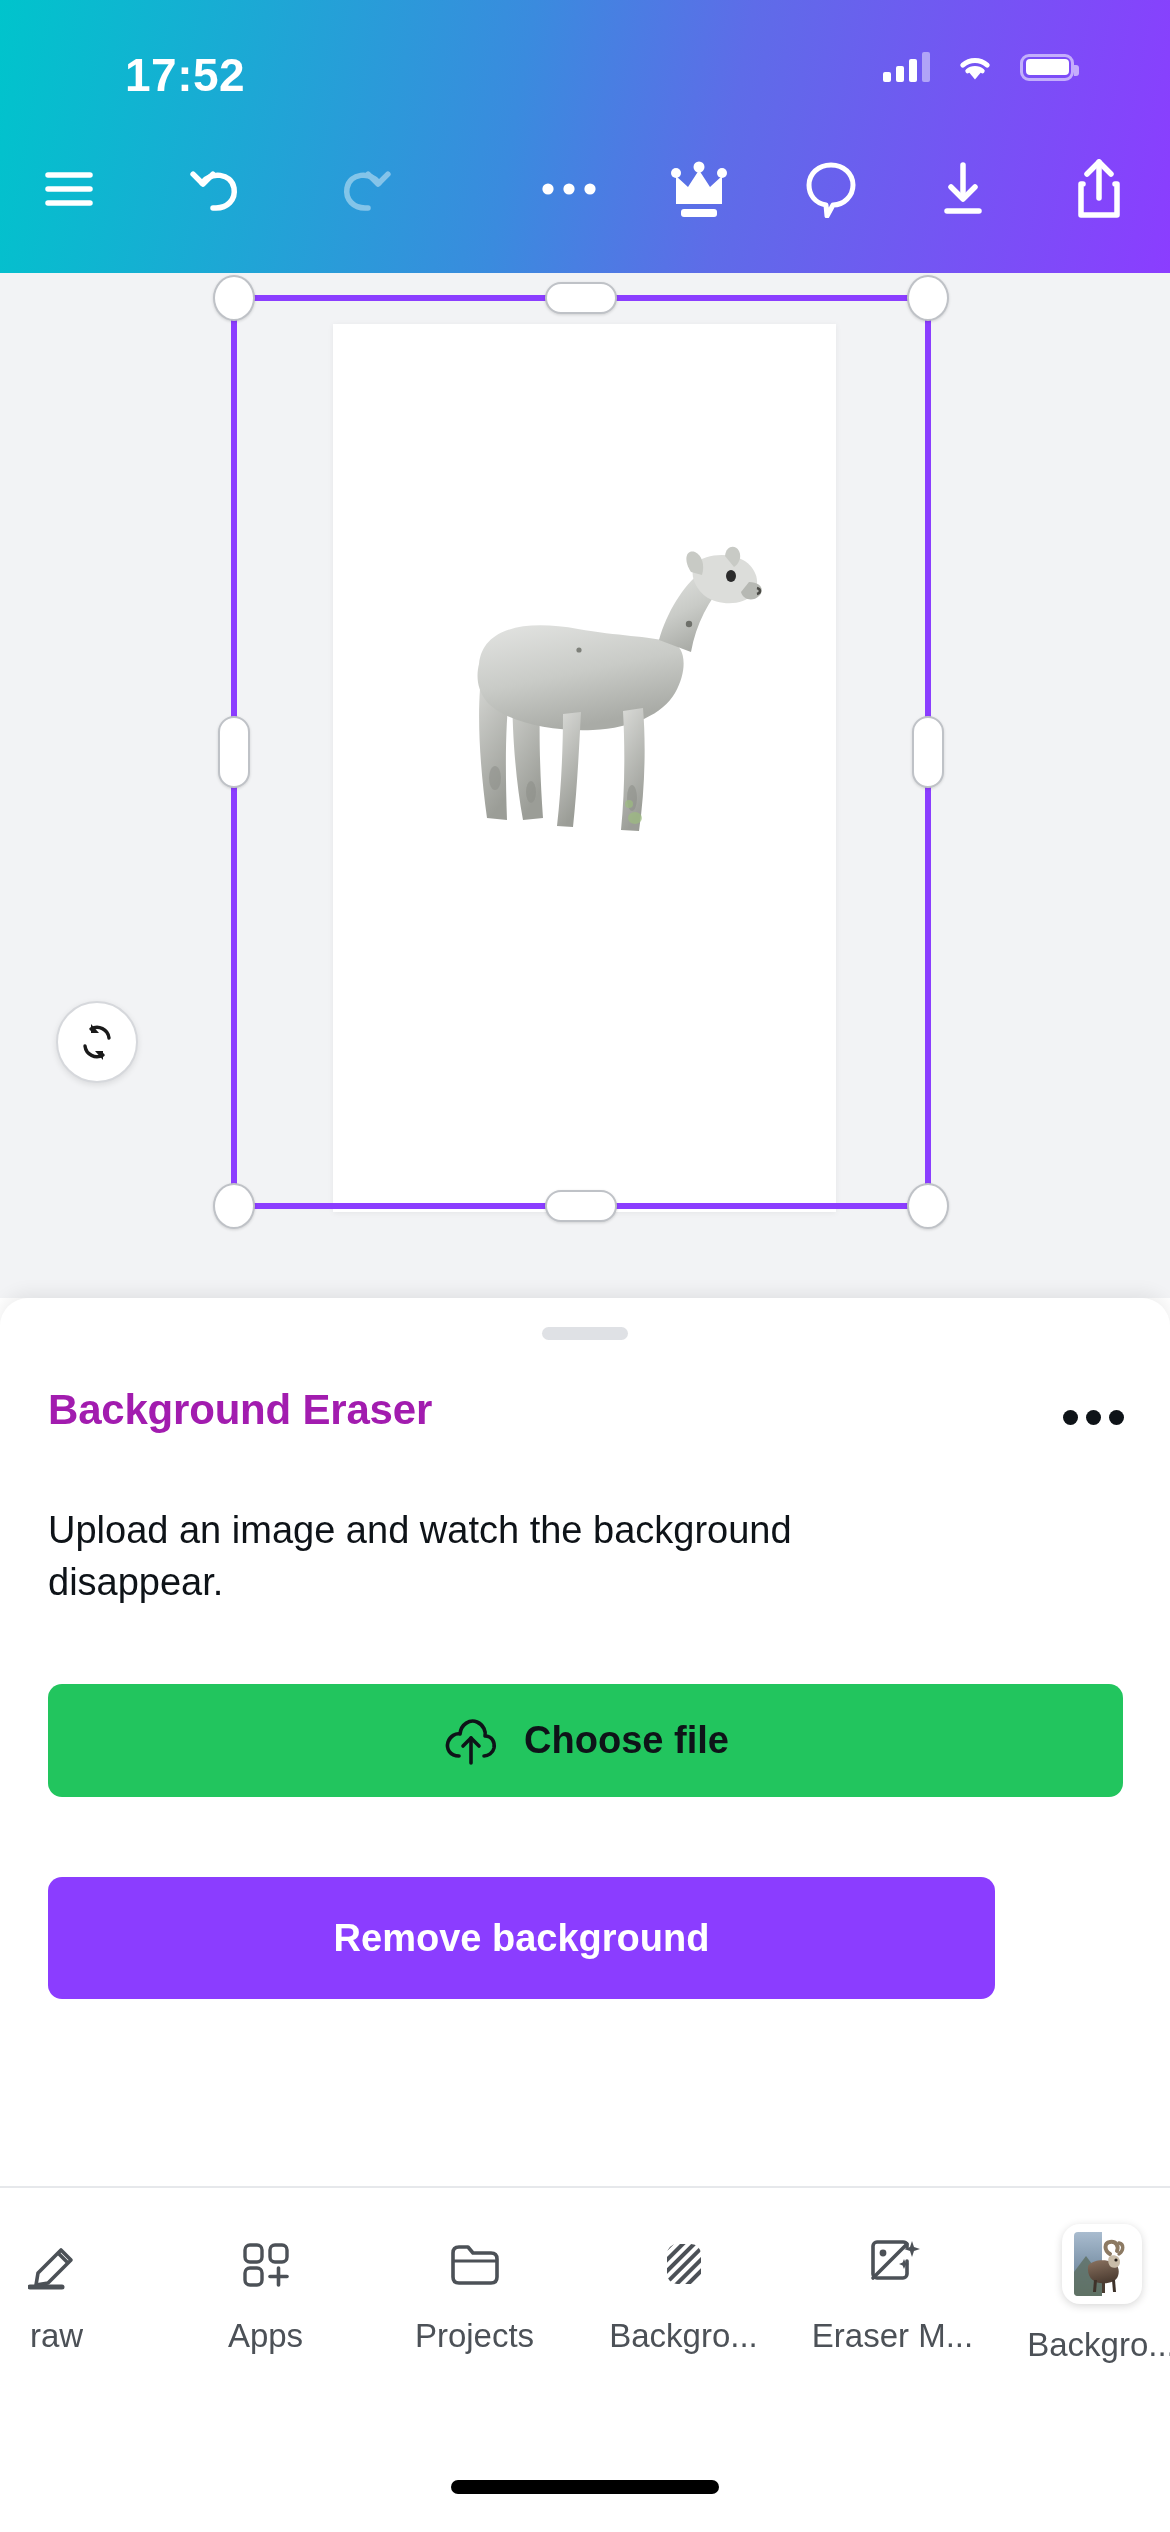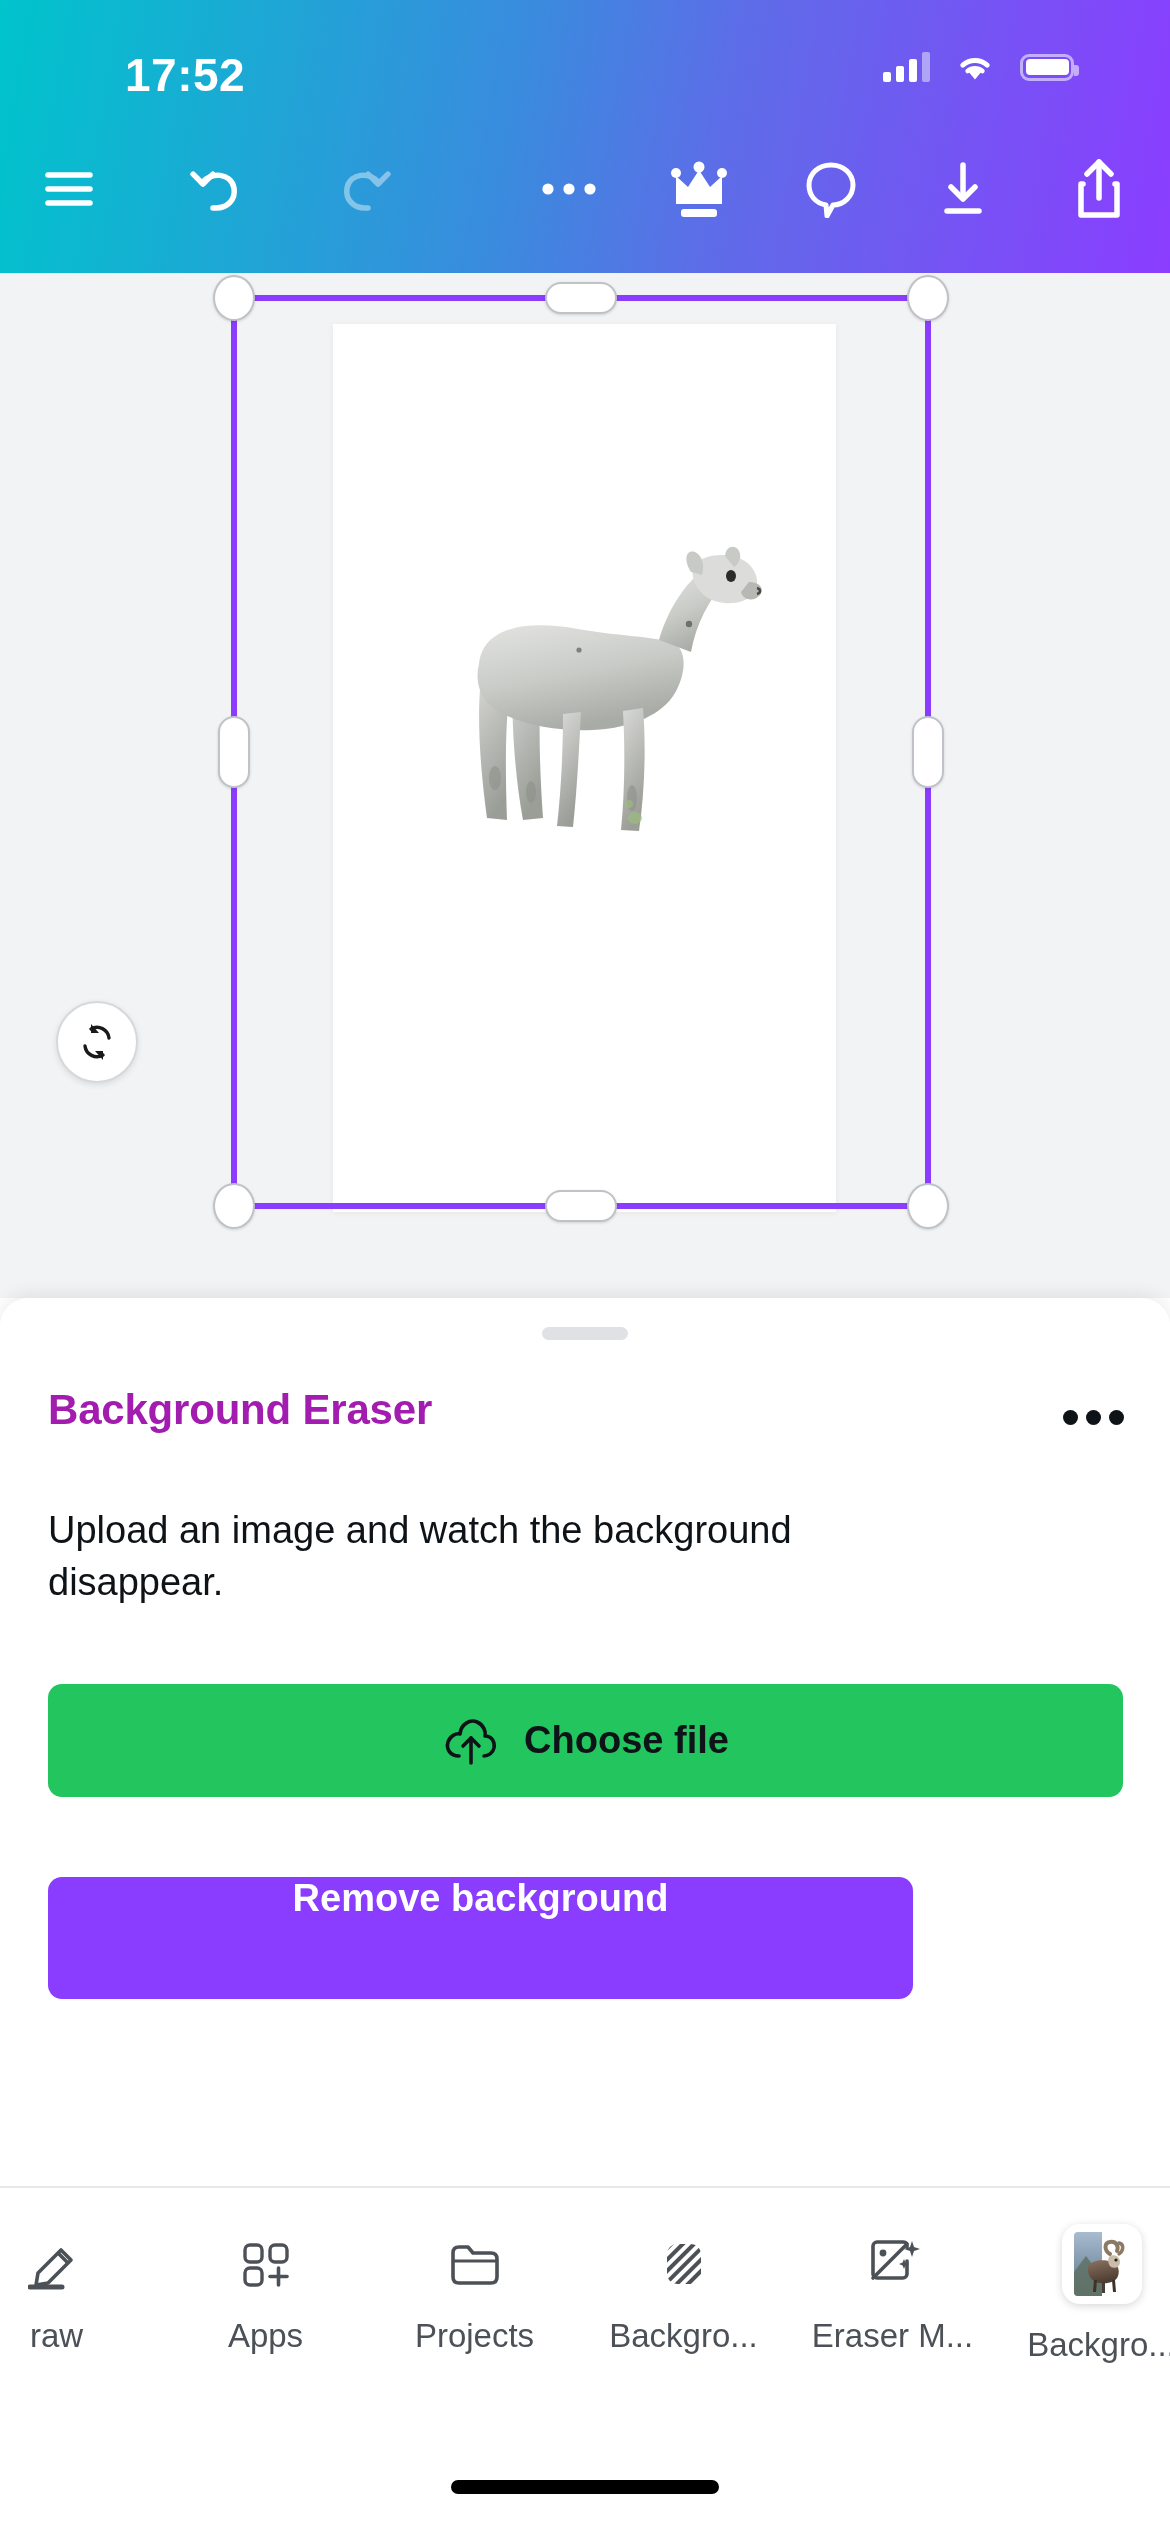--- a/index.html
+++ b/index.html
@@ -121,23 +121,23 @@
     position:absolute; left:48px; top:207px; width:920px;
     font-size:38px; line-height:1.36; color:#0E1318;
   }
   .choose-file{
     position:absolute; left:48px; top:386px; width:1075px; height:113px;
     background:#22c55e; border-radius:14px;
     display:flex; align-items:center; justify-content:center; gap:24px;
   }
   .choose-file span{ font-size:38px; font-weight:700; color:#0E1318; }
   .remove-bg{
-    position:absolute; left:48px; top:579px; width:865px; height:122px;
+    position:absolute; left:48px; top:579px; width:947px; height:122px;
     background:#8B3DFF; border-radius:14px;
-    display:flex; justify-content:center;
+    display:flex; align-items:center; justify-content:center;
   }
   .remove-bg span{ font-size:38px; font-weight:700; color:#fff; }
 
   
   .navbar{
     position:absolute; left:0; top:2186px; width:1170px; height:258px;
     background:#fff; border-top:2px solid #E6E8EB;
   }
   .nav-items{
     position:absolute; left:-48px; top:0; width:1270px; height:258px;

